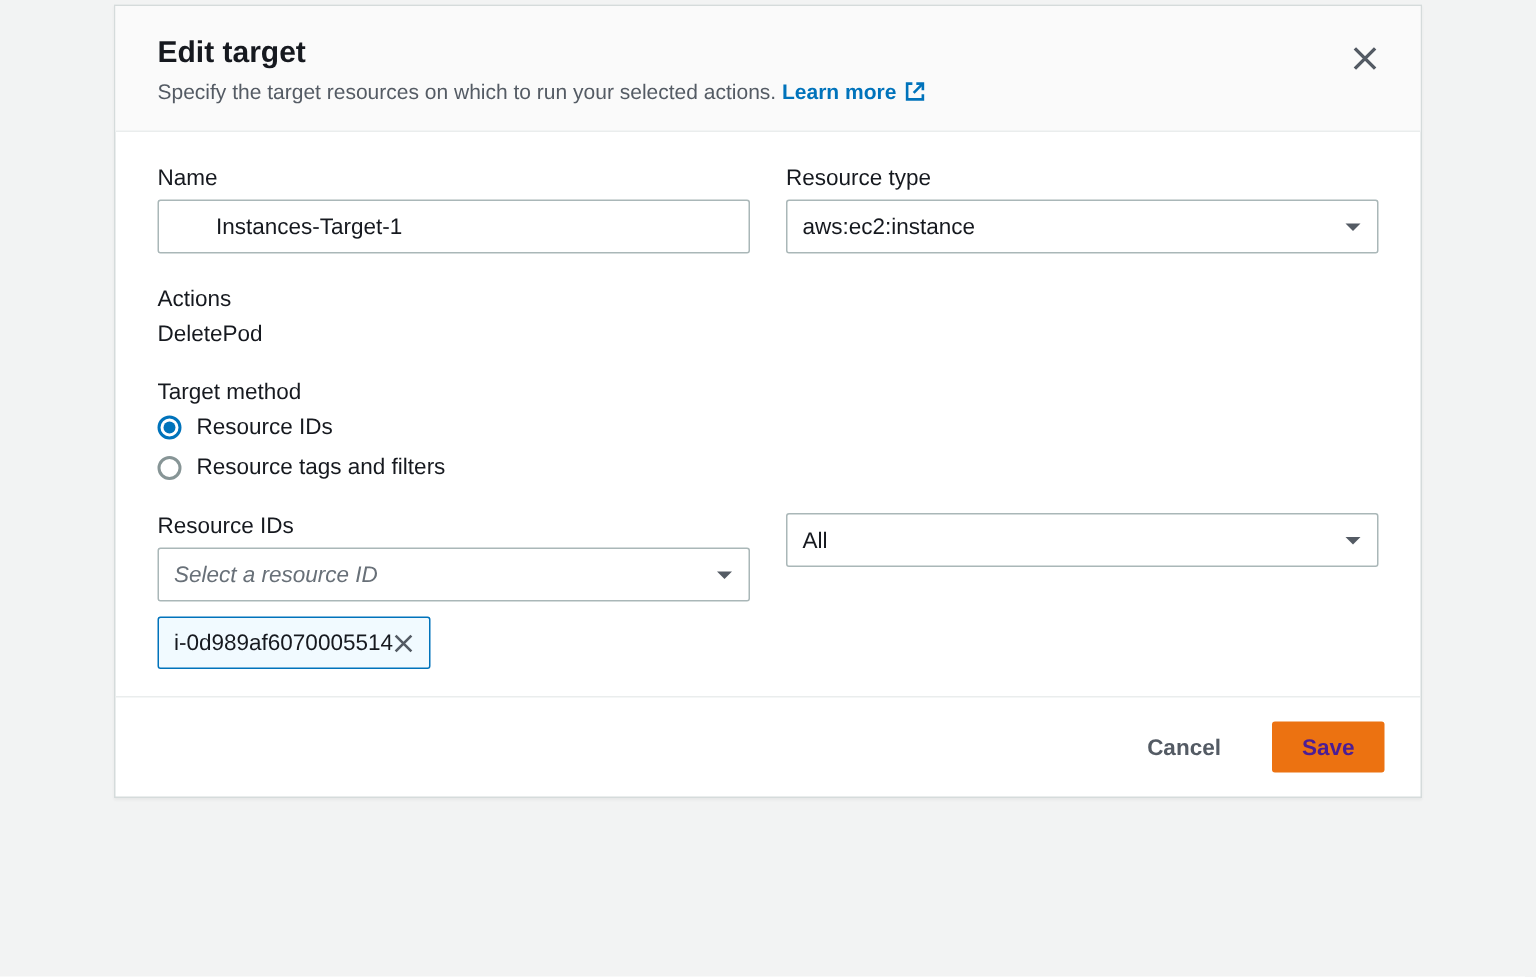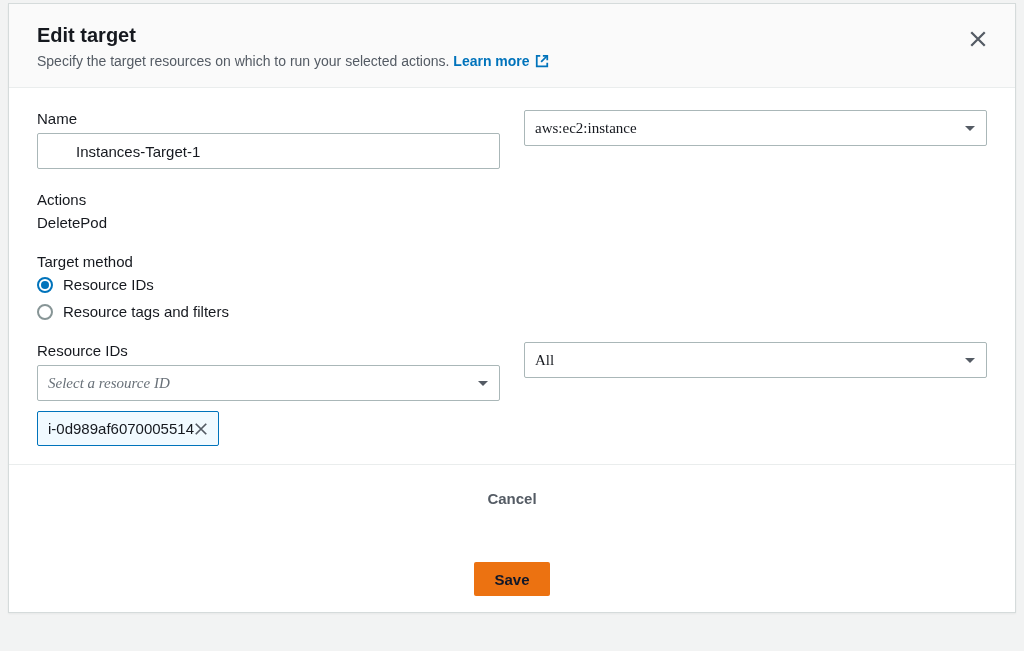--- a/index.html
+++ b/index.html
@@ -4,21 +4,21 @@
   <style>
     * { box-sizing: border-box; margin: 0; padding: 0; }
     body {
       font-family: "Amazon Ember", "Helvetica Neue", Arial, sans-serif;
       background: #f2f3f3;
       color: #16191f;
       font-size: 14px;
     }
     .modal {
       background: #fff;
-      width: 1008px;
+      width: 872px;
       margin: 3px auto;
       border: 1px solid #d5dbdb;
       box-shadow: 0 1px 2px rgba(0,0,0,0.05);
     }
     .modal-header {
       background: #fafafa;
       border-bottom: 1px solid #eaeded;
       padding: 20px 28px 18px 28px;
       position: relative;
     }
@@ -71,21 +71,21 @@
       border-radius: 2px;
       padding: 0 10px;
       font-size: 15px;
       color: #16191f;
       background: #fff;
       display: flex;
       align-items: center;
       justify-content: space-between;
     }
     .text-input { outline: none; padding-left: 38px; }
-    .select-box { cursor: pointer; font-family: Liberation Serif, serif; }
+    .select-box { cursor: pointer; }
     .select-caret { color: #545b64; }
     .static-text {
       font-size: 15px;
       color: #16191f;
       margin-top: 6px;
     }
     .section-heading {
       font-size: 15px;
       color: #16191f;
       margin-bottom: 6px;
@@ -140,39 +140,37 @@
       padding: 0;
       display: inline-flex;
     }
     .modal-footer {
       border-top: 1px solid #eaeded;
       padding: 16px 24px;
       display: flex;
       justify-content: flex-end;
       gap: 14px;
       align-items: center;
-      flex-direction: column;
     }
     .btn {
       height: 34px;
       padding: 0 20px;
       font-size: 15px;
       border-radius: 2px;
       cursor: pointer;
       font-weight: 700;
       border: none;
     }
     .btn-cancel {
       background: transparent;
       color: #545b64;
     }
     .btn-primary {
       background: #ec7211;
-      color: #0f172a;
-      margin-top: 33px;
+      color: #4c1d95;
     }
   </style>
 </head>
 <body>
 
 <div class="modal">
   <div class="modal-header">
     <div class="modal-title">Edit target</div>
     <div class="modal-desc">
       <span>Specify the target resources on which to run your selected actions.</span>
@@ -192,20 +190,21 @@
     </button>
   </div>
 
   <div class="modal-body">
     <div class="row">
       <div class="col">
         <div class="field-label">Name</div>
         <input class="text-input" value="Instances-Target-1" style="">
       </div>
       <div class="col">
+        <div class="field-label">Resource type</div>
         <div class="select-box">
           <span>aws:ec2:instance</span>
           <span class="select-caret">
             <svg width="12" height="8" viewBox="0 0 12 8" fill="#545b64">
                 <path d="M1 1l5 5 5-5z"></path>
               </svg>
           </span>
         </div>
       </div>
     </div>

